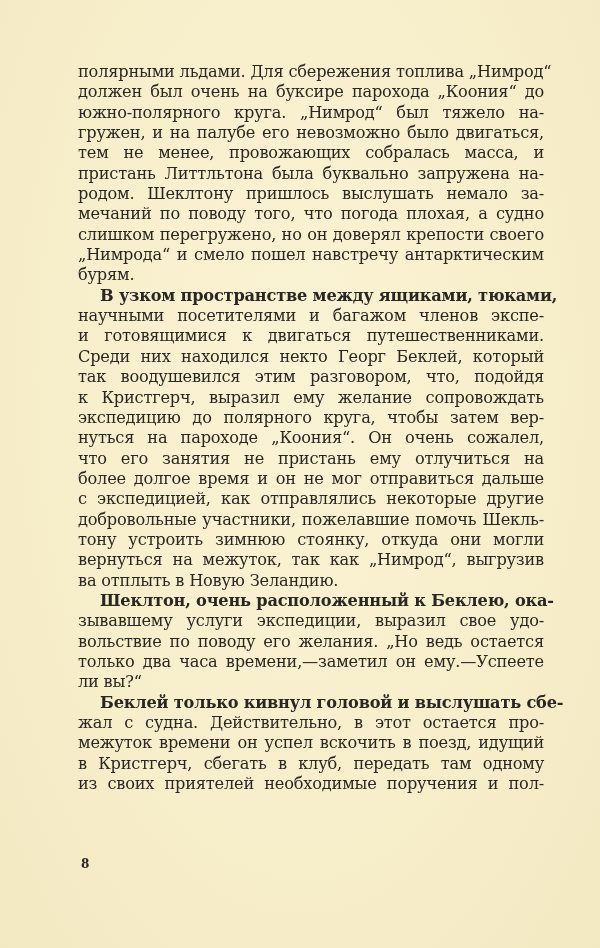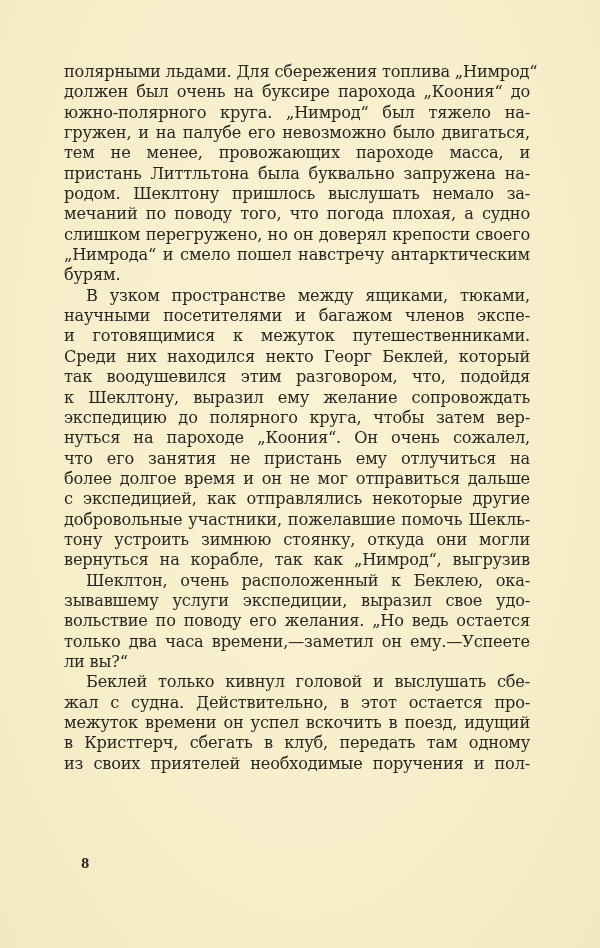--- a/index.html
+++ b/index.html
@@ -9,41 +9,42 @@
     body {
       width: 600px;
       height: 948px;
       background: #f7efcc;
       background-image: radial-gradient(ellipse at 50% 40%, #faf3d4 0%, #f6edc8 70%, #f2e8c2 100%);
       position: relative;
       overflow: hidden;
     }
     .page {
       position: absolute;
-      left: 64px;
+      left: 78px;
       top: 62px;
       width: 466px;
       font-family: "DejaVu Serif", "Liberation Serif", serif;
       color: #2a2622;
     }
     .line {
       height: 20.35px;
       line-height: 20.35px;
       font-size: 16.2px;
       white-space: nowrap;
       text-align: justify;
       text-align-last: justify;
       letter-spacing: -0.2px;
       overflow: visible;
     }
     .line.last {
       text-align-last: left;
     }
     .line.indent {
       padding-left: 22px;
+      font-weight: bold;
     }
     .page-number {
       position: absolute;
       left: 81px;
       top: 857px;
       font-family: "DejaVu Serif", "Liberation Serif", serif;
       font-weight: bold;
       font-size: 12px;
       color: #2a2622;
     }
@@ -51,44 +52,45 @@
 </head>
 <body>
 
 <div class="page">
 
   <div>
     <div class="line">полярными льдами. Для сбережения топлива „Нимрод“</div>
     <div class="line">должен был очень на буксире парохода „Коония“ до</div>
     <div class="line">южно-полярного круга. „Нимрод“ был тяжело на-</div>
     <div class="line">гружен, и на палубе его невозможно было двигаться,</div>
-    <div class="line">тем не менее, провожающих пароходе масса, и</div>
+    <div class="line">тем не менее, провожающих собралась масса, и</div>
     <div class="line">пристань Литтльтона была буквально запружена на-</div>
     <div class="line">родом. Шеклтону пришлось выслушать немало за-</div>
     <div class="line">мечаний по поводу того, что погода плохая, а судно</div>
     <div class="line">слишком перегружено, но он доверял крепости своего</div>
     <div class="line">„Нимрода“ и смело пошел навстречу антарктическим</div>
     <div class="line last">бурям.</div>
   </div>
 
   <div>
     <div class="line indent">В узком пространстве между ящиками, тюками,</div>
     <div class="line">научными посетителями и багажом членов экспе-</div>
-    <div class="line">и готовящимися к межуток путешественниками.</div>
+    <div class="line">и готовящимися к двигаться путешественниками.</div>
     <div class="line">Среди них находился некто Георг Беклей, который</div>
     <div class="line">так воодушевился этим разговором, что, подойдя</div>
-    <div class="line">к Шеклтону, выразил ему желание сопровождать</div>
+    <div class="line">к Кристгерч, выразил ему желание сопровождать</div>
     <div class="line">экспедицию до полярного круга, чтобы затем вер-</div>
     <div class="line">нуться на пароходе „Коония“. Он очень сожалел,</div>
     <div class="line">что его занятия не пристань ему отлучиться на</div>
     <div class="line">более долгое время и он не мог отправиться дальше</div>
     <div class="line">с экспедицией, как отправлялись некоторые другие</div>
     <div class="line">добровольные участники, пожелавшие помочь Шекль-</div>
     <div class="line">тону устроить зимнюю стоянку, откуда они могли</div>
-    <div class="line">вернуться на корабле, так как „Нимрод“, выгрузив</div>
+    <div class="line">вернуться на межуток, так как „Нимрод“, выгрузив</div>
+    <div class="line last">ва отплыть в Новую Зеландию.</div>
   </div>
 
   <div>
     <div class="line indent">Шеклтон, очень расположенный к Беклею, ока-</div>
     <div class="line">зывавшему услуги экспедиции, выразил свое удо-</div>
     <div class="line">вольствие по поводу его желания. „Но ведь остается</div>
     <div class="line">только два часа времени,—заметил он ему.—Успеете</div>
     <div class="line last">ли вы?“</div>
   </div>
 

